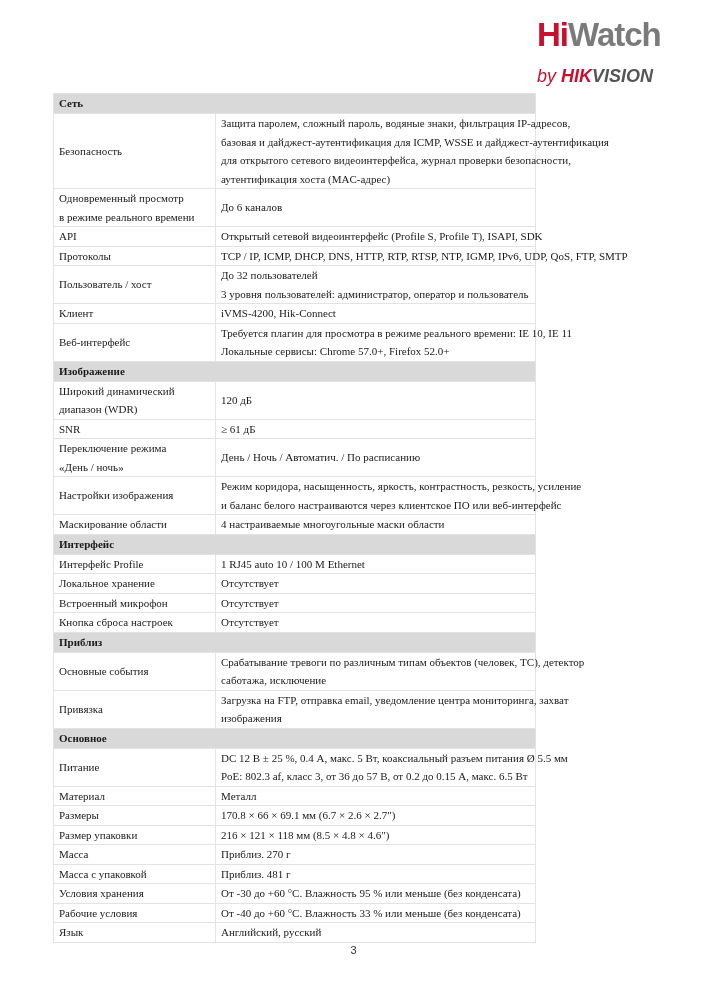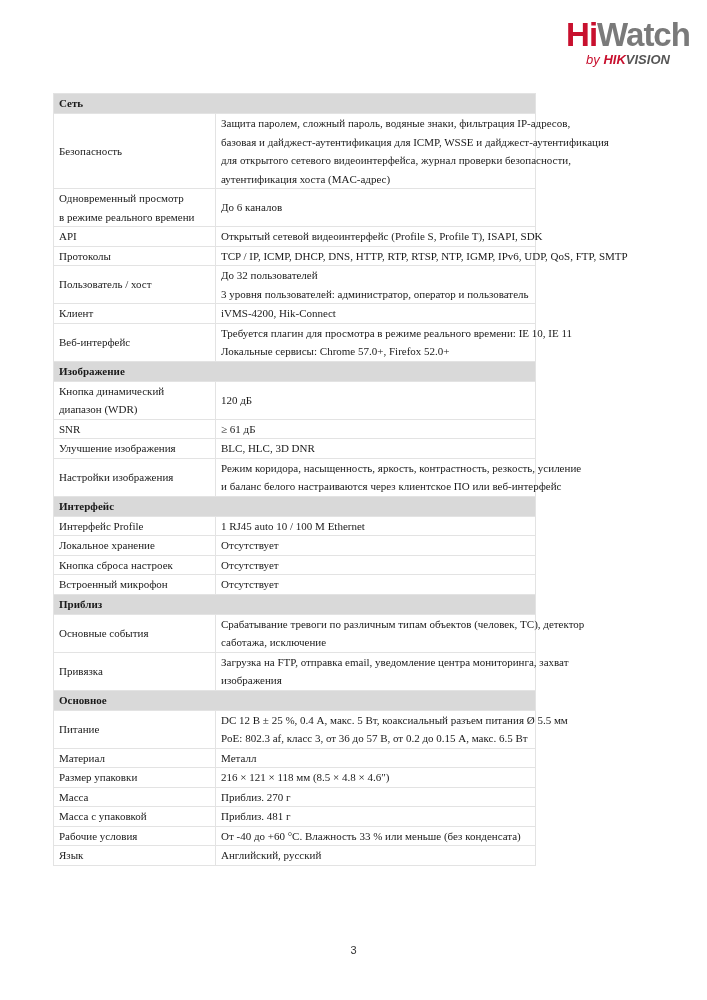--- a/index.html
+++ b/index.html
@@ -2,30 +2,30 @@
 <html><head>
   <meta charset="utf-8">
   <style>
     html, body { margin: 0; padding: 0; background: #ffffff; }
     body {
       width: 707px; height: 1000px; position: relative; overflow: hidden;
       font-family: "Liberation Sans", "DejaVu Sans", sans-serif;
       color: #1a1a1a;
     }
     .logo {
-      position: absolute; right: 4px; top: 18px; width: 150px; text-align: center;
+      position: absolute; right: 20px; top: 18px; width: 150px; text-align: left;
     }
     .logo-main {
       font-family: "Liberation Sans", sans-serif; font-weight: bold;
       font-size: 33px; line-height: 34px; letter-spacing: -1px;
     }
     .logo-hi { color: #c8102e; }
     .logo-watch { color: #7a7a7a; }
     .logo-sub {
-      font-size: 13px; line-height: 14px; font-style: italic; color: #c8102e; margin-top: 1px;
+      font-size: 18px; line-height: 14px; font-style: italic; color: #c8102e; margin-top: 17px;
     }
     .logo-by { font-weight: normal; color: #c8102e; }
     .logo-hik { font-weight: bold; color: #c8102e; }
     .logo-vision { font-weight: bold; color: #555555; }
 
     table.spec {
       position: absolute; left: 53px; top: 93px; width: 483px;
       border-collapse: collapse; table-layout: fixed;
       font-size: 11px; line-height: 18.5px; font-family: Liberation Serif, serif;
     }
@@ -120,52 +120,61 @@
         <td class="val">
           <div>Требуется плагин для просмотра в режиме реального времени: IE 10, IE 11</div>
           <div>Локальные сервисы: Chrome 57.0+, Firefox 52.0+</div>
         </td>
       </tr>
       <tr class="section">
         <td colspan="2">Изображение</td>
       </tr>
       <tr>
         <td class="lbl">
-          <div>Кнопка динамический</div>
+          <div>Широкий динамический</div>
           <div>диапазон (WDR)</div>
         </td>
         <td class="val">
           <div>120 дБ</div>
         </td>
       </tr>
       <tr>
         <td class="lbl">
           <div>SNR</div>
         </td>
         <td class="val">
           <div>≥ 61 дБ</div>
         </td>
       </tr>
       <tr>
         <td class="lbl">
-          <div>Улучшение изображения</div>
-        </td>
-        <td class="val">
-          <div>BLC, HLC, 3D DNR</div>
+          <div>Переключение режима</div>
+          <div>«День / ночь»</div>
+        </td>
+        <td class="val">
+          <div>День / Ночь / Автоматич. / По расписанию</div>
         </td>
       </tr>
       <tr>
         <td class="lbl">
           <div>Настройки изображения</div>
         </td>
         <td class="val">
           <div>Режим коридора, насыщенность, яркость, контрастность, резкость, усиление</div>
           <div>и баланс белого настраиваются через клиентское ПО или веб-интерфейс</div>
         </td>
       </tr>
+      <tr>
+        <td class="lbl">
+          <div>Маскирование области</div>
+        </td>
+        <td class="val">
+          <div>4 настраиваемые многоугольные маски области</div>
+        </td>
+      </tr>
       <tr class="section">
         <td colspan="2">Интерфейс</td>
       </tr>
       <tr>
         <td class="lbl">
           <div>Интерфейс Profile</div>
         </td>
         <td class="val">
           <div>1 RJ45 auto 10 / 100 M Ethernet</div>
         </td>
@@ -173,29 +182,29 @@
       <tr>
         <td class="lbl">
           <div>Локальное хранение</div>
         </td>
         <td class="val">
           <div>Отсутствует</div>
         </td>
       </tr>
       <tr>
         <td class="lbl">
+          <div>Встроенный микрофон</div>
+        </td>
+        <td class="val">
+          <div>Отсутствует</div>
+        </td>
+      </tr>
+      <tr>
+        <td class="lbl">
           <div>Кнопка сброса настроек</div>
-        </td>
-        <td class="val">
-          <div>Отсутствует</div>
-        </td>
-      </tr>
-      <tr>
-        <td class="lbl">
-          <div>Встроенный микрофон</div>
         </td>
         <td class="val">
           <div>Отсутствует</div>
         </td>
       </tr>
       <tr class="section">
         <td colspan="2">Приблиз</td>
       </tr>
       <tr>
         <td class="lbl">
@@ -230,40 +239,56 @@
       <tr>
         <td class="lbl">
           <div>Материал</div>
         </td>
         <td class="val">
           <div>Металл</div>
         </td>
       </tr>
       <tr>
         <td class="lbl">
+          <div>Размеры</div>
+        </td>
+        <td class="val">
+          <div>170.8 × 66 × 69.1 мм (6.7 × 2.6 × 2.7″)</div>
+        </td>
+      </tr>
+      <tr>
+        <td class="lbl">
           <div>Размер упаковки</div>
         </td>
         <td class="val">
           <div>216 × 121 × 118 мм (8.5 × 4.8 × 4.6″)</div>
         </td>
       </tr>
       <tr>
         <td class="lbl">
           <div>Масса</div>
         </td>
         <td class="val">
           <div>Приблиз. 270 г</div>
         </td>
       </tr>
       <tr>
         <td class="lbl">
           <div>Масса с упаковкой</div>
         </td>
         <td class="val">
           <div>Приблиз. 481 г</div>
+        </td>
+      </tr>
+      <tr>
+        <td class="lbl">
+          <div>Условия хранения</div>
+        </td>
+        <td class="val">
+          <div>От -30 до +60 °C. Влажность 95 % или меньше (без конденсата)</div>
         </td>
       </tr>
       <tr>
         <td class="lbl">
           <div>Рабочие условия</div>
         </td>
         <td class="val">
           <div>От -40 до +60 °C. Влажность 33 % или меньше (без конденсата)</div>
         </td>
       </tr>

